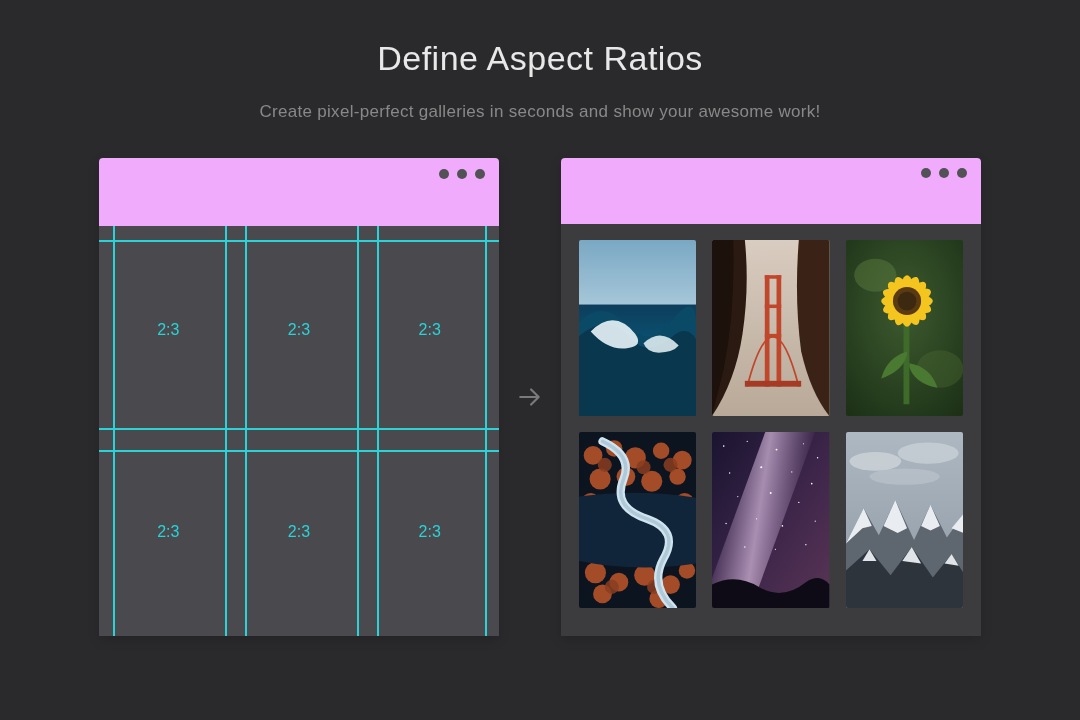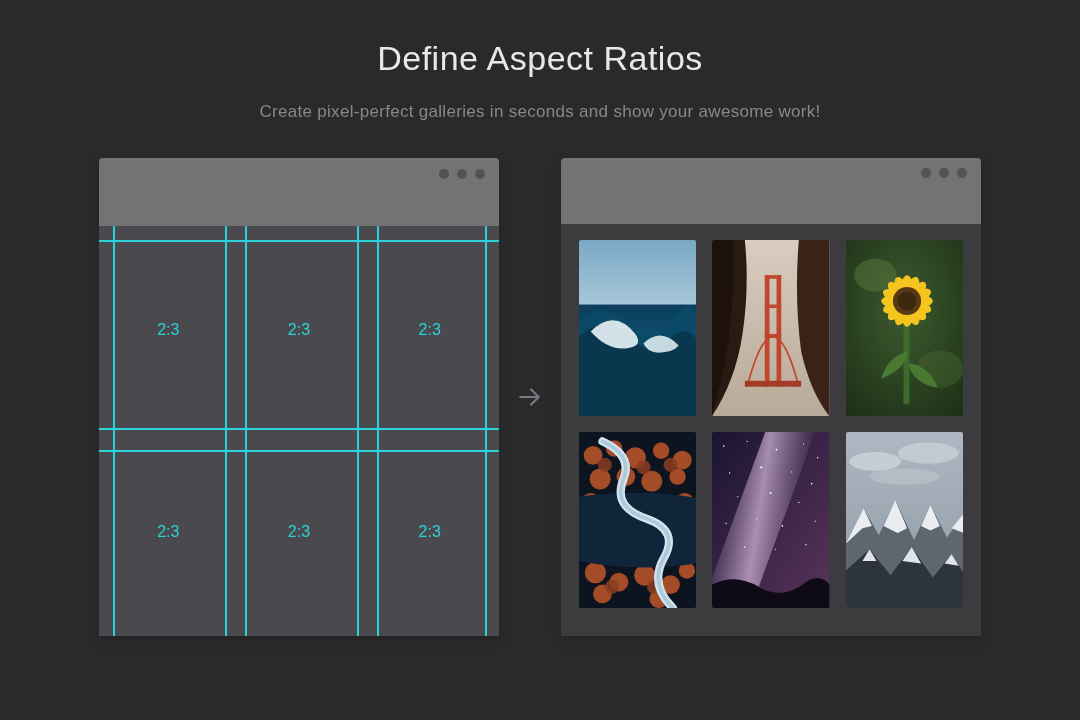--- a/index.html
+++ b/index.html
@@ -5,21 +5,21 @@
   * { margin: 0; padding: 0; box-sizing: border-box; }
   html, body { width: 1080px; height: 720px; background: #2a2a2d; font-family: "Segoe UI", -apple-system, sans-serif; overflow: hidden; }
   
   .container { width: 100%; height: 100%; display: flex; flex-direction: column; align-items: center; padding-top: 39px; }
   
   .title { color: #e8e8e8; font-size: 34px; font-weight: 400; letter-spacing: 0.5px; }
   .subtitle { color: #888888; font-size: 17px; font-weight: 400; margin-top: 24px; letter-spacing: 0.3px; }
   
   .panels { display: flex; align-items: center; margin-top: 36px; gap: 18px; }
   
-  .window { background: #737373; border-radius: 4px; display: flex; flex-direction: column; box-shadow: 0 4px 12px rgba(0,0,0,0.15); gap: 36px; }
+  .window { background: #f0abfc; border-radius: 4px; display: flex; flex-direction: column; box-shadow: 0 4px 12px rgba(0,0,0,0.15); gap: 36px; }
   .titlebar { height: 32px; display: flex; justify-content: flex-end; align-items: center; padding-right: 14px; gap: 8px; }
   .dot { width: 10px; height: 10px; border-radius: 50%; background: #525256; }
   
   .win-left { width: 400px; height: 478px; }
   .win-right { width: 420px; height: 478px; }
   
   
   .grid-area { position: relative; flex: 1; background: #4a4a4e; margin: 0 0 0 0; overflow: hidden; }
   .grid-inner { position: absolute; inset: 0; }
   

